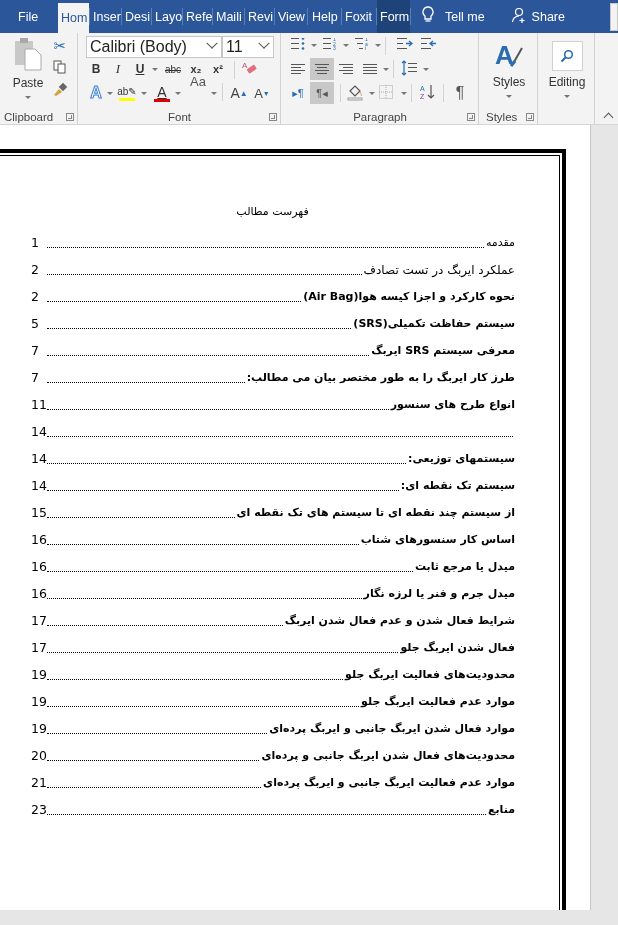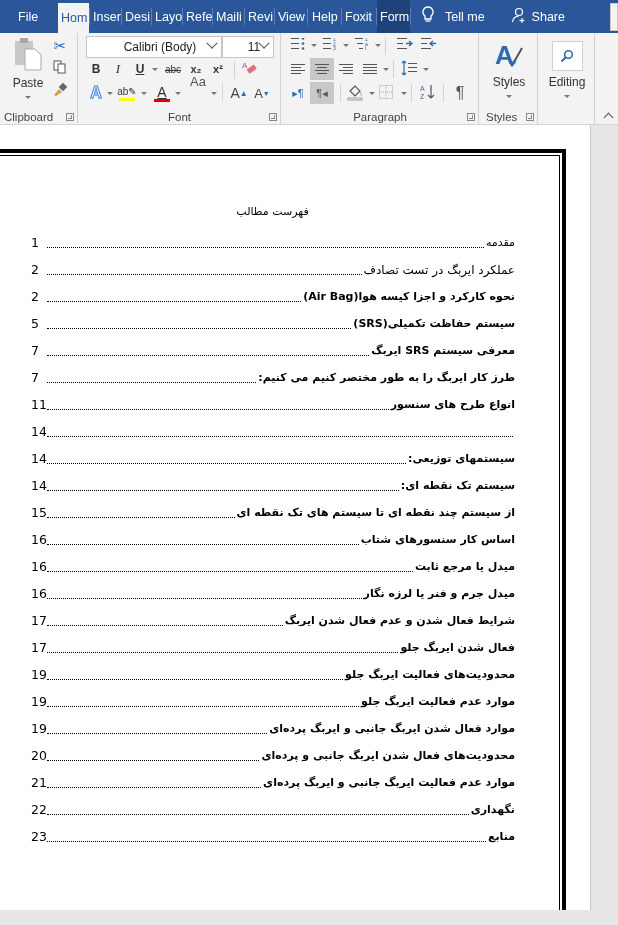--- a/index.html
+++ b/index.html
@@ -29,21 +29,21 @@
   .scroll-right { position: absolute; right: 0; top: 3px; width: 8px; height: 28px; background: #f3f3f3; border: 1px solid #c8c8c8; }
 
   
   .ribbon { position: absolute; left: 0; top: 33px; width: 618px; height: 92px; background: #f3f3f3; border-bottom: 1px solid #d5d5d5; }
   .group { position: absolute; top: 0; height: 92px; border-right: 1px solid #d2d2d2; }
   .group-label { position: absolute; bottom: 2px; left: 0; right: 0; text-align: center; font-size: 11.5px; color: #444; }
   .launcher { position: absolute; bottom: 4px; right: 3px; width: 8px; height: 8px; border: 1px solid #888; }
   .launcher::after { content: ""; position: absolute; right: 1px; bottom: 1px; width: 3px; height: 3px; border-right: 1px solid #888; border-bottom: 1px solid #888; }
 
   .btn { position: absolute; display: flex; align-items: center; justify-content: center; font-size: 12px; color: #333; }
-  .combo { position: absolute; height: 22px; background: #fff; border: 1px solid #c6c6c6; font-size: 12px; color: #222; display: flex; align-items: center; padding-left: 12px; justify-content: center; }
+  .combo { position: absolute; height: 22px; background: #fff; border: 1px solid #c6c6c6; font-size: 16px; color: #222; display: flex; align-items: center; padding-left: 3px; }
   .combo .chev { position: absolute; right: 5px; top: 5px; width: 8px; height: 8px; border-right: 1px solid #555; border-bottom: 1px solid #555; transform: rotate(45deg) translate(-2px,-2px); }
   .caret { width: 0; height: 0; border-left: 3px solid transparent; border-right: 3px solid transparent; border-top: 3px solid #777; display: inline-block; }
   .vsep { position: absolute; width: 1px; background: #d2d2d2; }
 
   .lines { display: flex; flex-direction: column; gap: 2px; }
   .lines span { display: block; height: 1px; background: #555; }
 
   
   .docarea { position: absolute; left: 0; top: 125px; width: 590px; height: 785px; background: #e6e6e6; }
   .page { position: absolute; left: 0; top: 0; width: 590px; height: 785px; background: #fff; }
@@ -440,21 +440,21 @@
             <span class="toc-text">سیستم حفاظت تکمیلی(SRS)</span>
           </div>
         <div class="toc-row">
             <span class="toc-num">7</span>
             <span class="toc-dots"></span>
             <span class="toc-text">معرفی سیستم SRS ایربگ</span>
           </div>
         <div class="toc-row">
             <span class="toc-num">7</span>
             <span class="toc-dots"></span>
-            <span class="toc-text">طرز کار ایربگ را به طور مختصر کنیم می کنیم:</span>
+            <span class="toc-text">طرز کار ایربگ را به طور مختصر بیان می مطالب:</span>
           </div>
         <div class="toc-row">
             <span class="toc-num">11</span>
             <span class="toc-dots"></span>
             <span class="toc-text">انواع طرح های سنسور</span>
           </div>
         <div class="toc-row">
             <span class="toc-num">14</span>
             <span class="toc-dots"></span>
           </div>
@@ -515,25 +515,20 @@
           </div>
         <div class="toc-row">
             <span class="toc-num">20</span>
             <span class="toc-dots"></span>
             <span class="toc-text">محدودیت‌های فعال شدن ایربگ جانبی و پرده‌ای</span>
           </div>
         <div class="toc-row">
             <span class="toc-num">21</span>
             <span class="toc-dots"></span>
             <span class="toc-text">موارد عدم فعالیت ایربگ جانبی و ایربگ پرده‌ای</span>
-          </div>
-        <div class="toc-row">
-            <span class="toc-num">22</span>
-            <span class="toc-dots"></span>
-            <span class="toc-text">نگهداری</span>
           </div>
         <div class="toc-row">
             <span class="toc-num">23</span>
             <span class="toc-dots"></span>
             <span class="toc-text">منابع</span>
           </div>
       </div>
     </div>
   </div>
 

